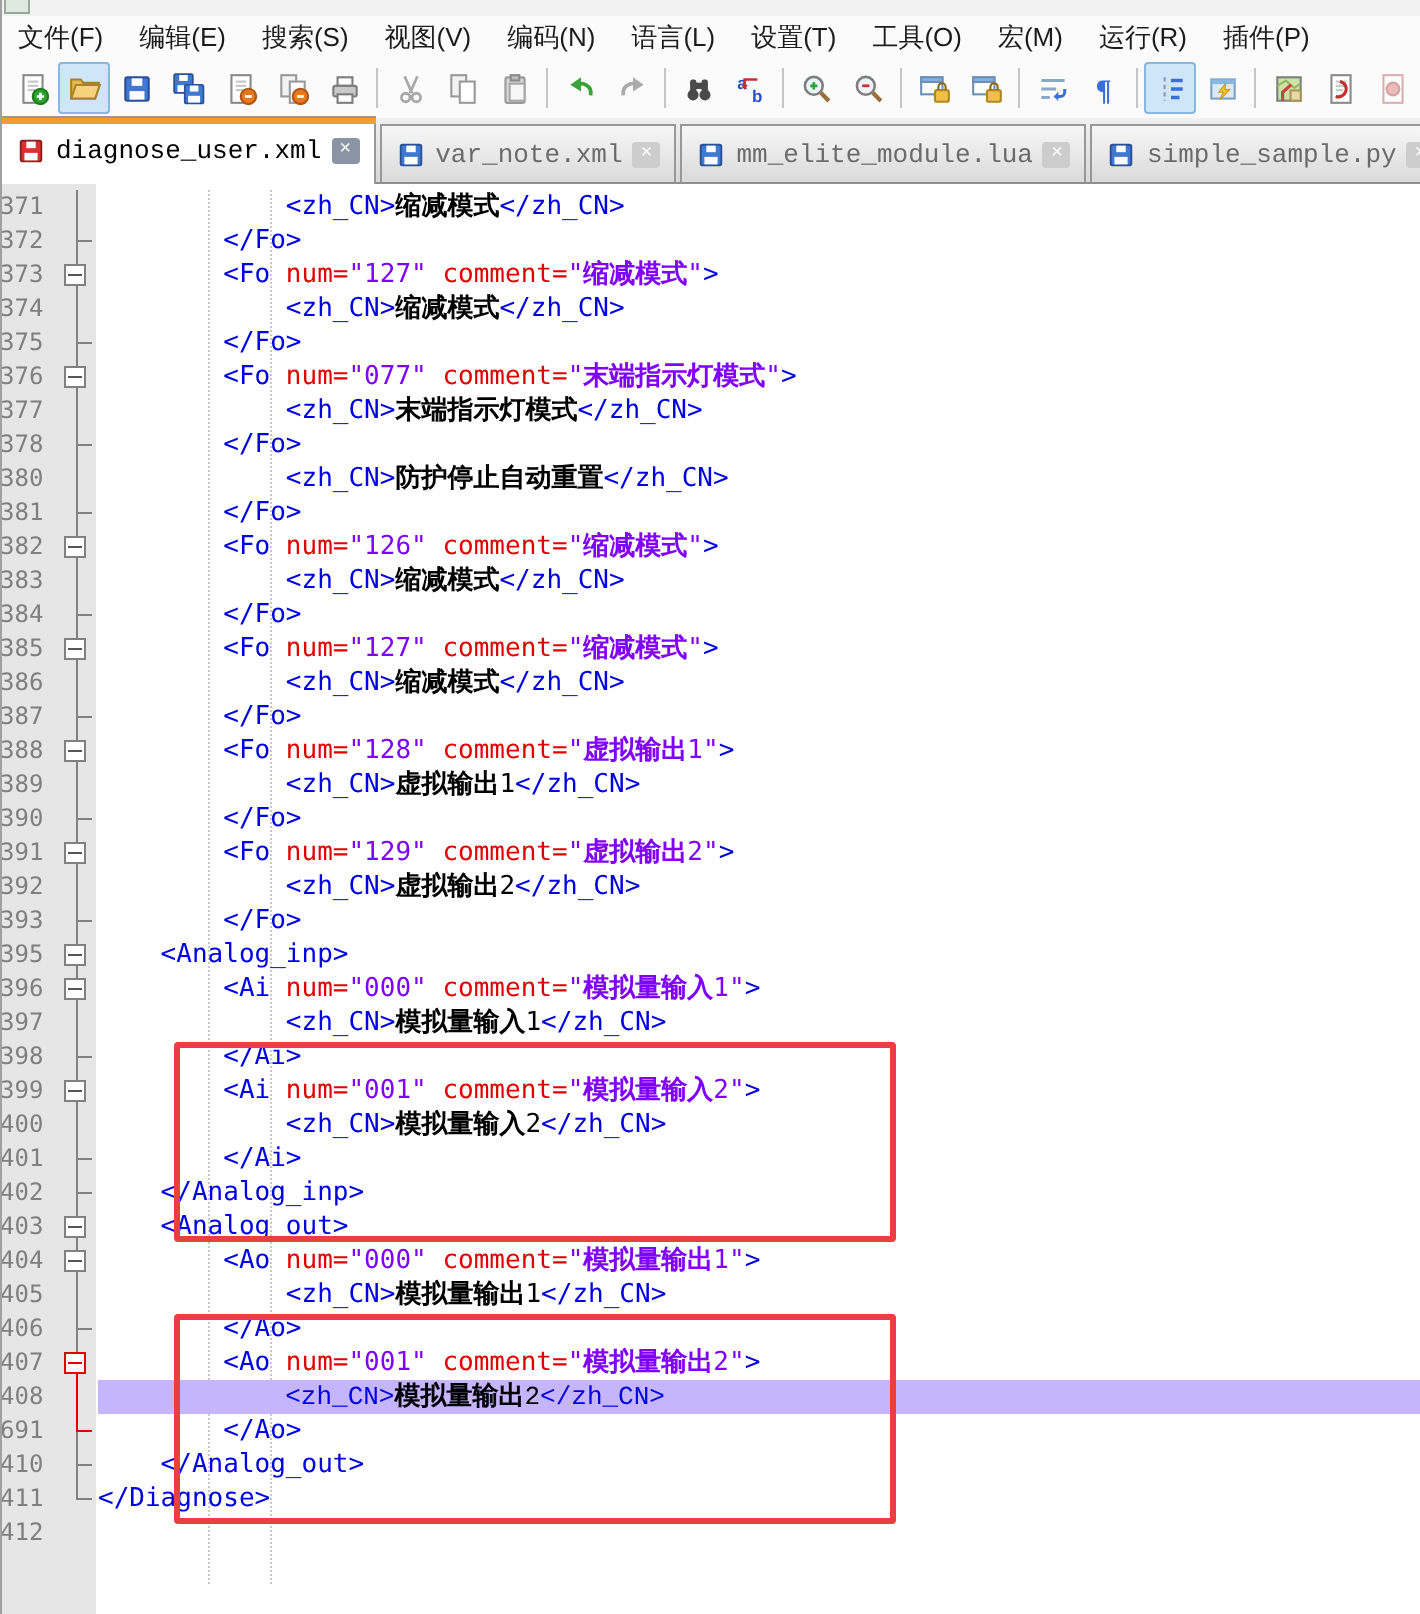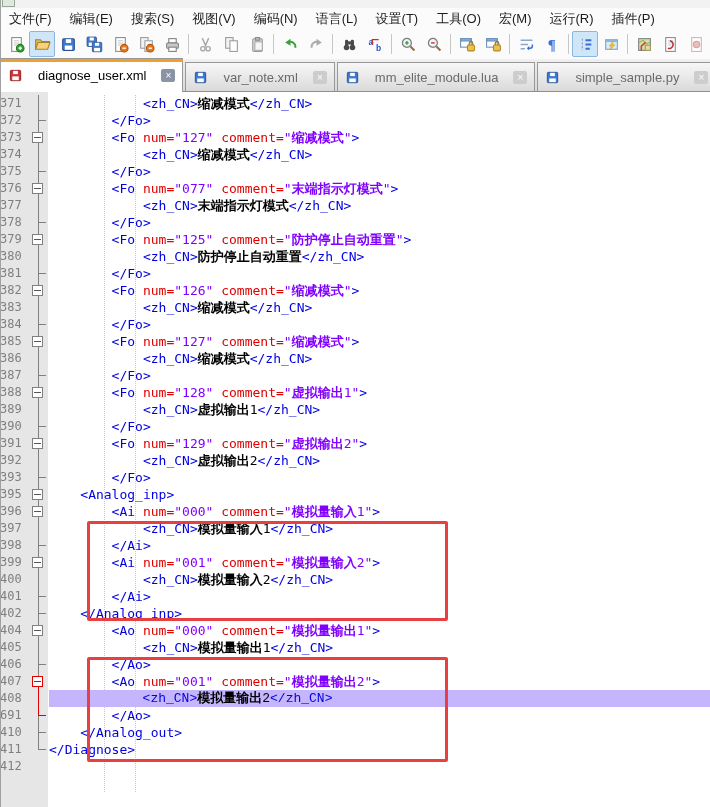--- a/index.html
+++ b/index.html
@@ -16,23 +16,23 @@
   
   .toolbar{height:30px;display:flex;align-items:center;background:#fbfbfb;padding-left:3px;}
   .tbtn{width:24px;height:24px;flex:none;display:flex;align-items:center;justify-content:center;
         border:1px solid transparent;border-radius:2px;}
   .tbtn.hover,.tbtn.pressed{background:#cfe5f8;border-color:#8ab6e0;}
   .tsep{width:1px;height:20px;background:#c6c6c6;margin:0 3px;flex:none;}
   
   .tabbar{height:33px;position:relative;display:flex;align-items:flex-end;
           background:linear-gradient(#f0f0f0,#d8d8d8);}
   .tabbar::after{content:"";position:absolute;bottom:0;left:0;right:0;height:1px;background:#8f8f8f;z-index:1;}
-  .tab{position:relative;display:flex;align-items:center;gap:15px;padding:0 7px;height:29px;
+  .tab{position:relative;display:flex;align-items:center;gap:5px;padding:0 7px;height:29px;
        background:linear-gradient(#f7f7f7,#d9d9d9);border:1px solid #989898;border-bottom:none;
-       margin-right:2px;font-family:Liberation Sans, sans-serif;
+       margin-right:2px;font-family:Liberation Mono, monospace;
        font-size:13px;color:#6b6b6b;z-index:0;white-space:nowrap;}
   .tab.active{height:33px;background:#fff;color:#000;z-index:2;}
   .tab.active::before{content:"";position:absolute;top:0;left:-1px;right:-1px;height:3px;
        background:var(--accent,#f0a030);}
   .tab-close{width:14px;height:13px;border-radius:2px;display:flex;align-items:center;
        justify-content:center;font-size:10px;line-height:1;color:#fff;background:#cdcdcd;}
   .tab.active .tab-close{background:#8b94a5;}
   
   .editor{position:absolute;top:92px;left:0;right:0;bottom:0;background:#fff;
           font-family:"DejaVu Sans Mono","Liberation Mono",monospace;font-size:13px;line-height:17px;}
@@ -391,29 +391,20 @@
         </div>
         <div class="line">
           <div class="ln">378</div>
           <div class="fold">
             <div class="vl full"></div>
             <div class="hline"></div>
           </div>
           <div class="code"><span class="c-t">        &lt;/Fo&gt;</span></div>
         </div>
         <div class="line">
-          <div class="ln">379</div>
-          <div class="fold">
-            <div class="vl top"></div>
-            <div class="vl bot"></div>
-            <div class="fbox"></div>
-          </div>
-          <div class="code"><span class="c-t">        &lt;Fo </span><span class="c-a">num=</span><span class="c-v">"125"</span><span class="c-a"> comment=</span><span class="c-v">"</span><span class="c-vx">防护停止自动重置</span><span class="c-v">"</span><span class="c-t">&gt;</span></div>
-        </div>
-        <div class="line">
           <div class="ln">380</div>
           <div class="fold">
             <div class="vl full"></div>
           </div>
           <div class="code"><span class="c-t">            &lt;zh_CN&gt;</span><span class="c-x">防护停止自动重置</span><span class="c-t">&lt;/zh_CN&gt;</span></div>
         </div>
         <div class="line">
           <div class="ln">381</div>
           <div class="fold">
             <div class="vl full"></div>
@@ -574,20 +565,29 @@
           </div>
           <div class="code"><span class="c-t">        &lt;/Ai&gt;</span></div>
         </div>
         <div class="line">
           <div class="ln">402</div>
           <div class="fold">
             <div class="vl full"></div>
             <div class="hline"></div>
           </div>
           <div class="code"><span class="c-t">    &lt;/Analog_inp&gt;</span></div>
+        </div>
+        <div class="line">
+          <div class="ln">403</div>
+          <div class="fold">
+            <div class="vl top"></div>
+            <div class="vl bot"></div>
+            <div class="fbox"></div>
+          </div>
+          <div class="code"><span class="c-t">    &lt;Analog_out&gt;</span></div>
         </div>
         <div class="line">
           <div class="ln">404</div>
           <div class="fold">
             <div class="vl top"></div>
             <div class="vl bot"></div>
             <div class="fbox"></div>
           </div>
           <div class="code"><span class="c-t">        &lt;Ao </span><span class="c-a">num=</span><span class="c-v">"000"</span><span class="c-a"> comment=</span><span class="c-v">"</span><span class="c-vx">模拟量输出</span><span class="c-v">1"</span><span class="c-t">&gt;</span></div>
         </div>

